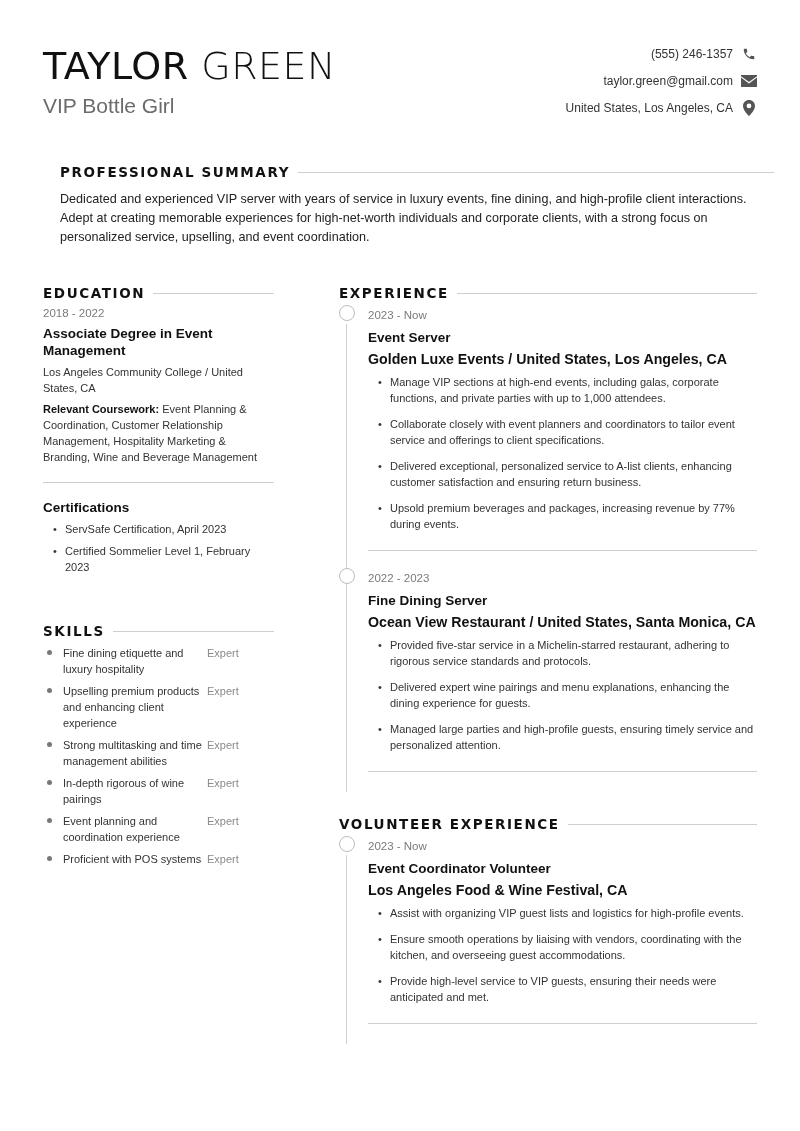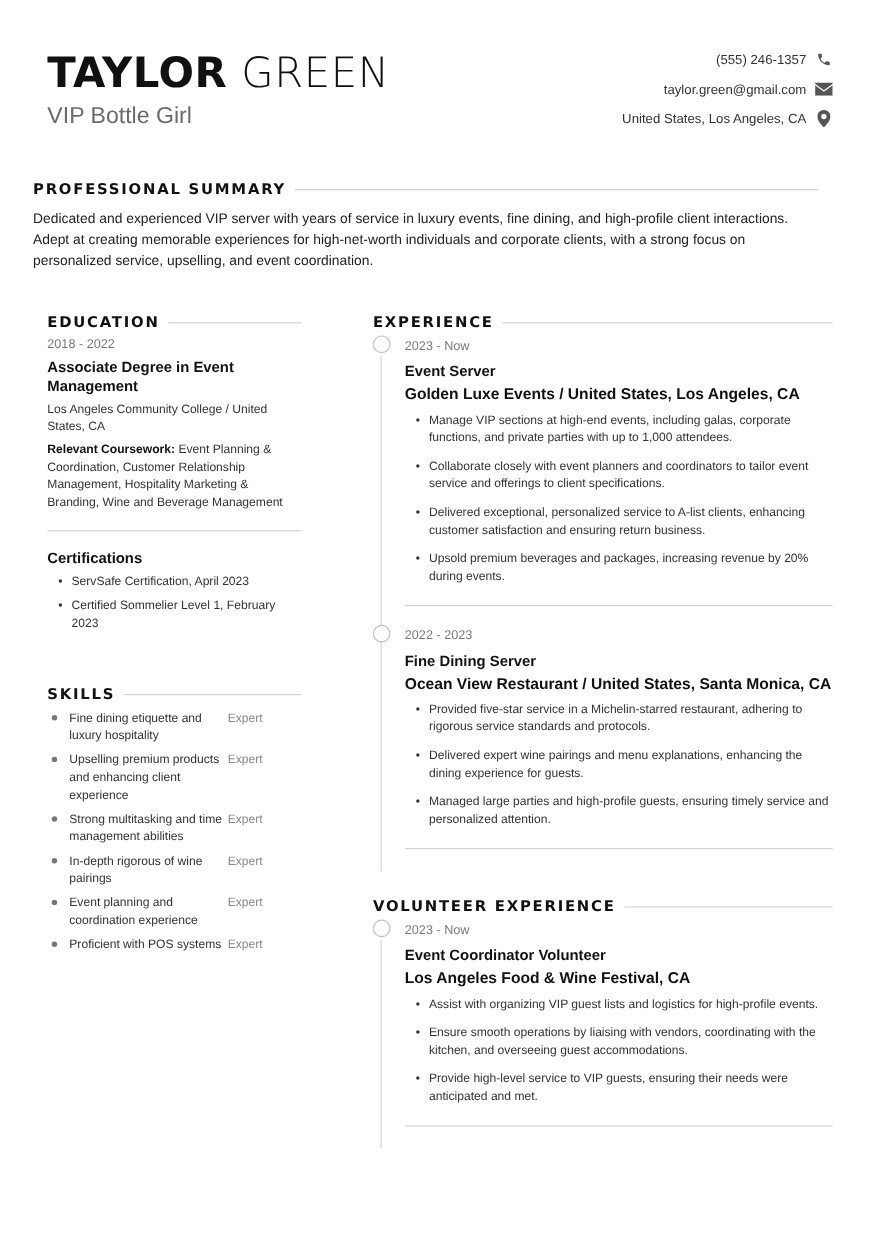--- a/index.html
+++ b/index.html
@@ -1,34 +1,34 @@
 <!DOCTYPE html>
 <html><head>
 <meta charset="utf-8">
 <style>
   * { box-sizing: border-box; margin: 0; padding: 0; }
   html, body { width: 800px; height: 1131px; background: #ffffff; }
   body { font-family: "Liberation Sans", sans-serif; color: #1a1a1a; position: relative; overflow: hidden; }
 
   .header { position: absolute; left: 43px; top: 44px; }
   .name { font-family: "DejaVu Sans", sans-serif; font-size: 38px; letter-spacing: 0.5px; line-height: 44px; color: #111; white-space: nowrap; }
-  .name .first { font-weight: 700; }
+  .name .first { font-weight: 400; }
   .name .last { font-weight: 300; }
   .jobtitle { font-size: 21px; color: #6b6b6b; margin-top: 6px; }
 
   .contact { position: absolute; right: 43px; top: 40px; text-align: right; }
   .contact-row { display: flex; justify-content: flex-end; align-items: center; height: 27px; font-size: 12px; color: #333; }
   .contact-row .ico { width: 16px; height: 16px; margin-left: 8px; display: inline-flex; align-items: center; justify-content: center; }
   .contact-row svg { fill: #555; }
 
   .section-head { display: flex; align-items: center; }
   .section-head .label { font-family: "DejaVu Sans", sans-serif; font-weight: 700; font-size: 13.5px; letter-spacing: 1.6px; color: #111; white-space: nowrap; }
   .section-head .rule { flex: 1; height: 1px; background: #cfcfcf; margin-left: 8px; }
 
-  .summary { position: absolute; left: 30px; top: 164px; width: 714px; }
+  .summary { position: absolute; left: 60px; top: 164px; width: 714px; }
   .summary p { margin-top: 10px; font-size: 12.6px; line-height: 19.2px; color: #222; }
 
   .left { position: absolute; left: 43px; top: 285px; width: 231px; }
   .right { position: absolute; left: 339px; top: 285px; width: 418px; }
 
   .muted { color: #7a7a7a; font-size: 11.5px; }
   .edu-date { margin-top: 6px; }
   .edu-degree { font-weight: 700; font-size: 13.5px; line-height: 17px; margin-top: 6px; color: #111; }
   .edu-school { font-size: 11px; line-height: 16px; margin-top: 5px; color: #333; }
   .edu-course { font-size: 11px; line-height: 16px; margin-top: 5px; color: #333; }
@@ -172,21 +172,21 @@
       <div class="line"></div>
       <div class="entry">
         <span class="dot"></span>
         <div class="date">2023 - Now</div>
         <div class="role">Event Server</div>
         <div class="company">Golden Luxe Events / United States, Los Angeles, CA</div>
         <ul>
           <li>Manage VIP sections at high-end events, including galas, corporate functions, and private parties with up to 1,000 attendees.</li>
           <li>Collaborate closely with event planners and coordinators to tailor event service and offerings to client specifications.</li>
           <li>Delivered exceptional, personalized service to A-list clients, enhancing customer satisfaction and ensuring return business.</li>
-          <li>Upsold premium beverages and packages, increasing revenue by 20% during events.</li>
+          <li>Upsold premium beverages and packages, increasing revenue by 77% during events.</li>
         </ul>
         <div class="end-rule"></div>
       </div>
       <div class="entry">
         <span class="dot"></span>
         <div class="date">2022 - 2023</div>
         <div class="role">Fine Dining Server</div>
         <div class="company">Ocean View Restaurant / United States, Santa Monica, CA</div>
         <ul>
           <li>Provided five-star service in a Michelin-starred restaurant, adhering to rigorous service standards and protocols.</li>

